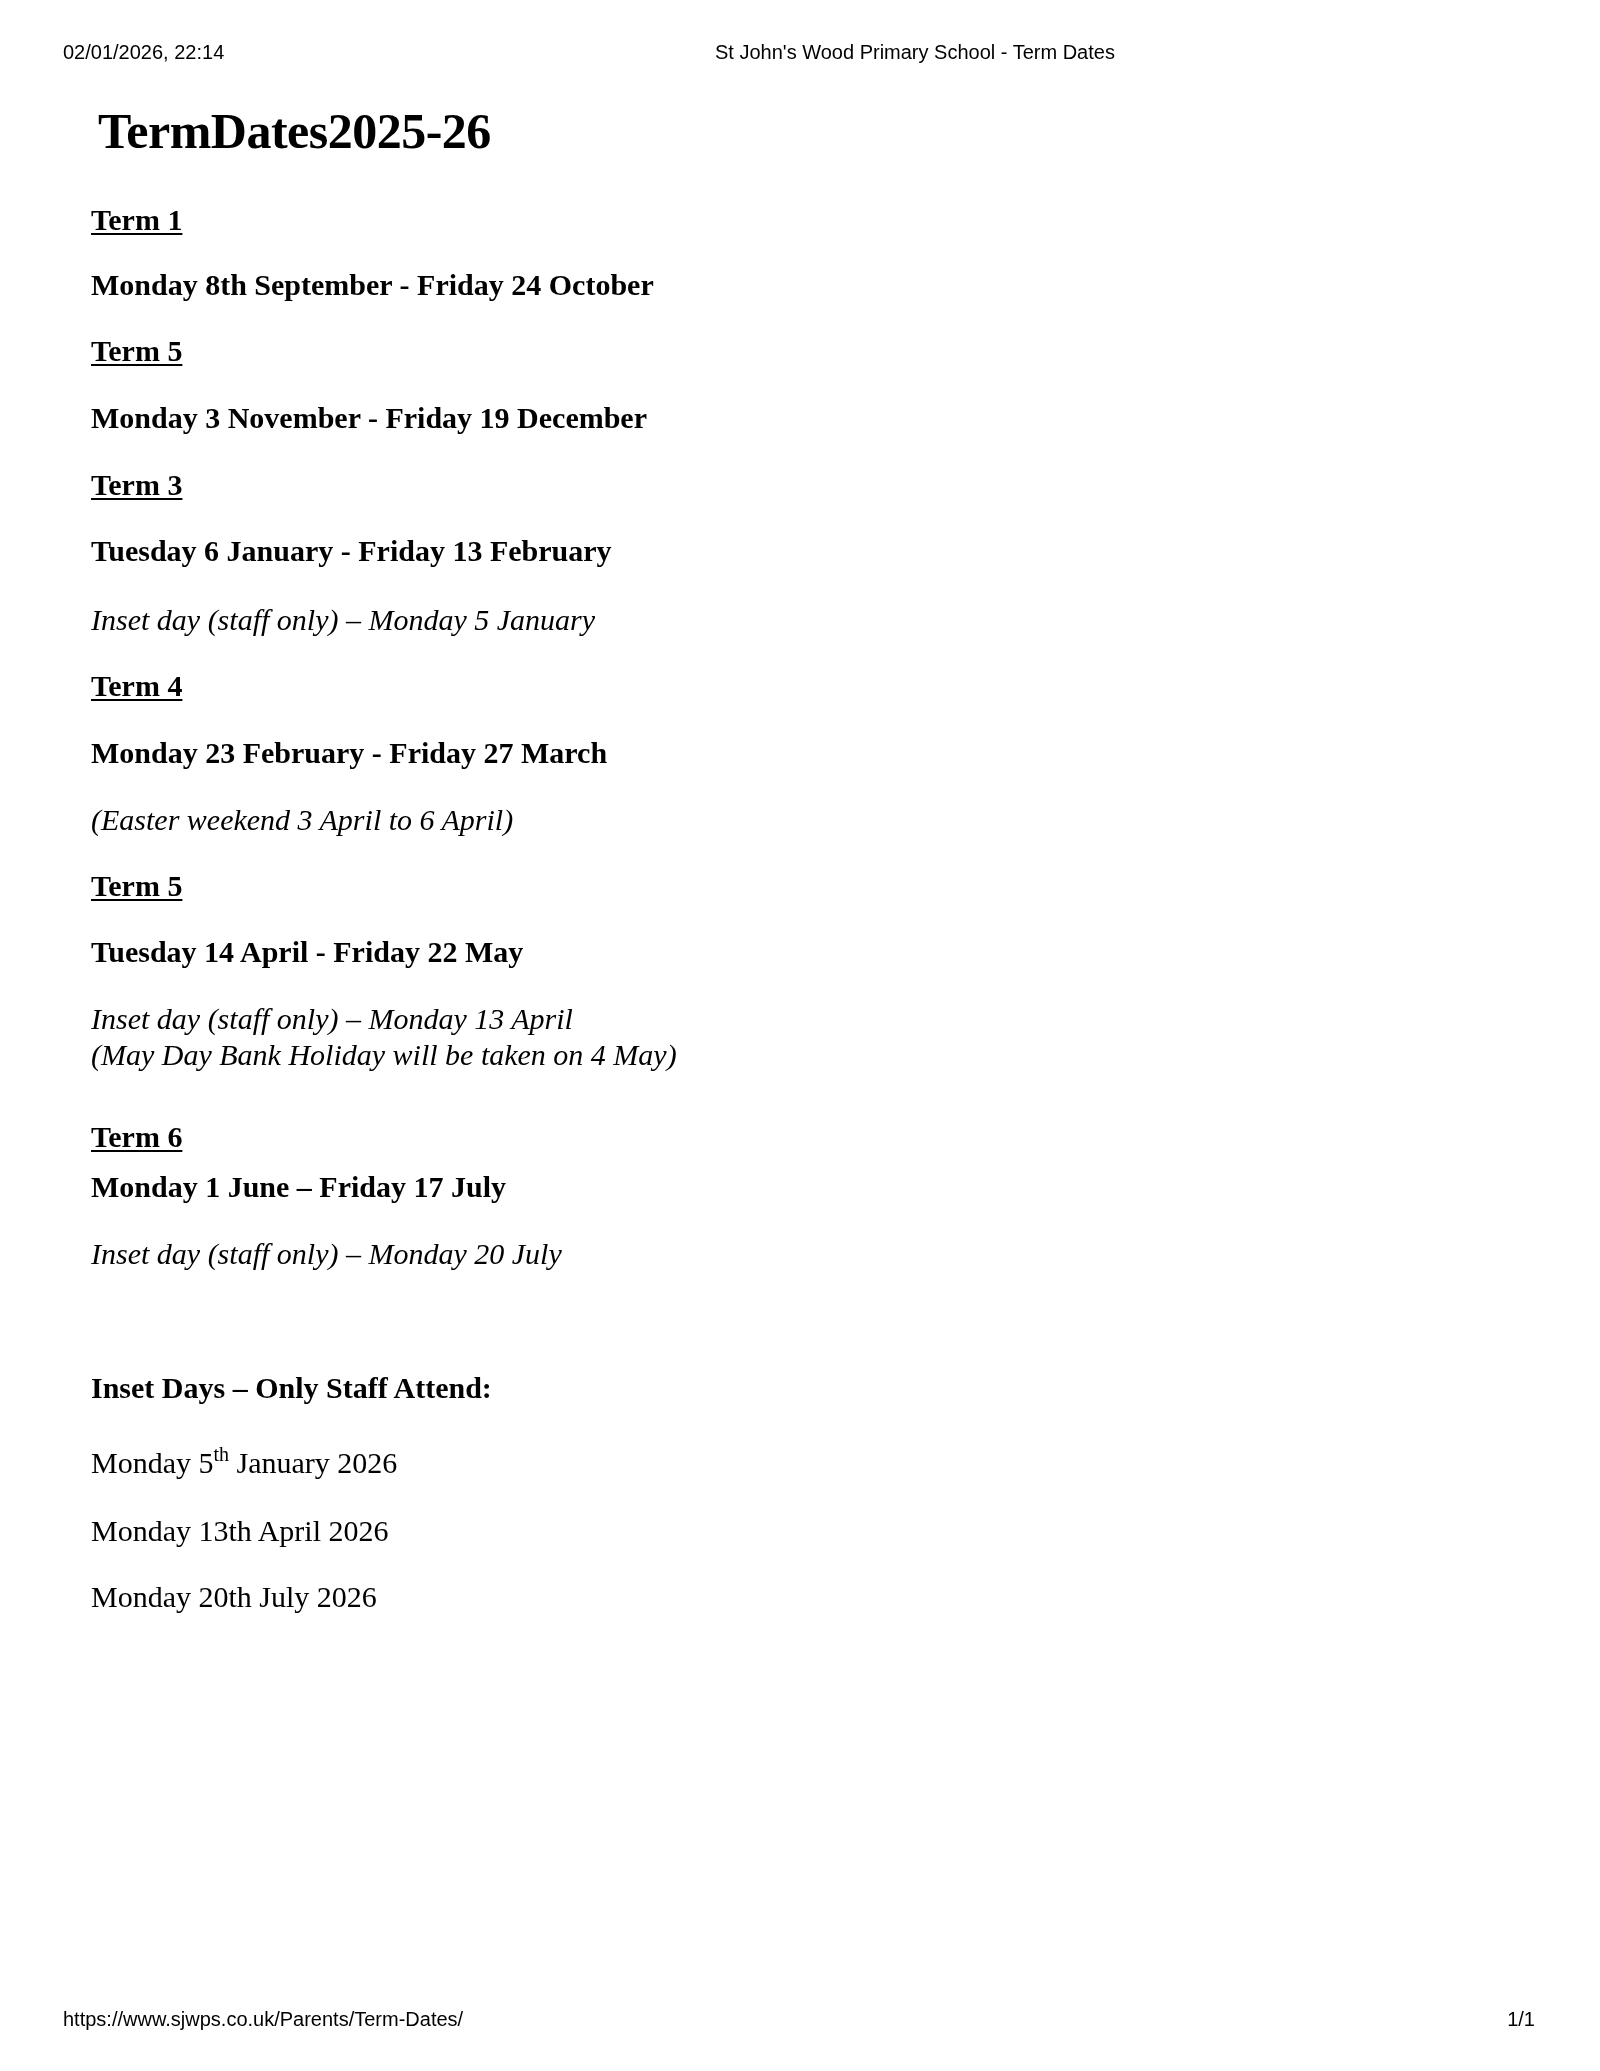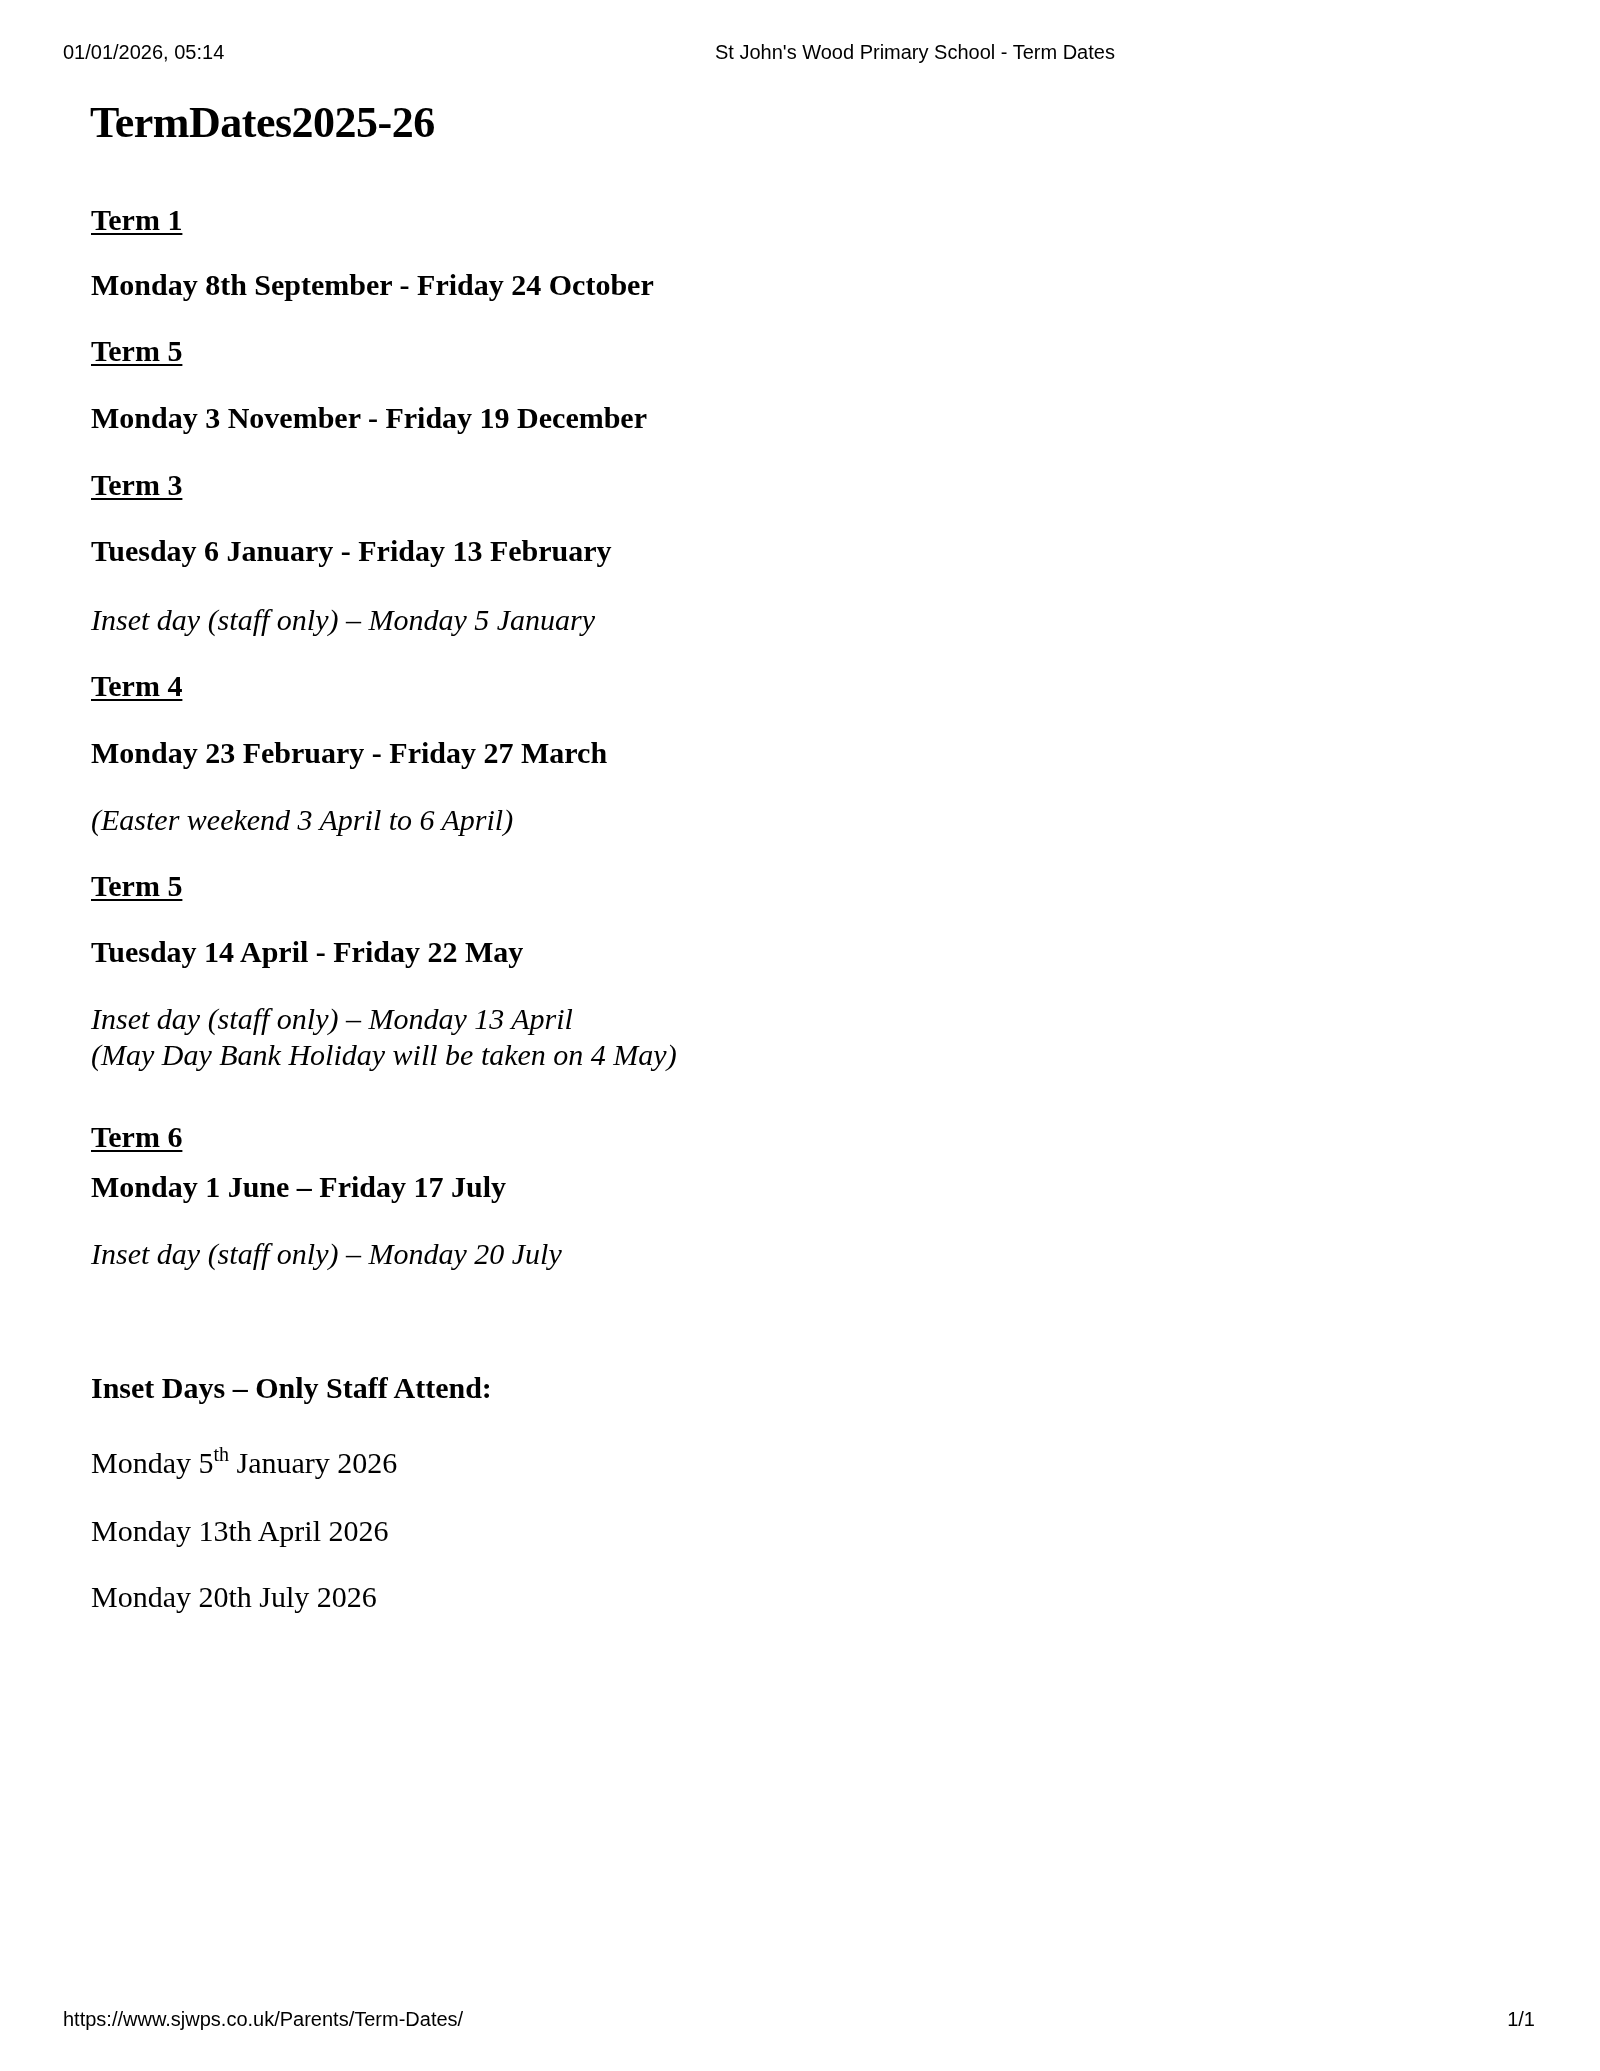--- a/index.html
+++ b/index.html
@@ -2,40 +2,40 @@
 <html><head>
 <meta charset="utf-8">
 <style>
   html, body { margin: 0; padding: 0; background: #ffffff; }
   body { width: 1600px; height: 2071px; position: relative; overflow: hidden; color: #000000; }
   .hdr, .ftr {
     position: absolute; font-family: "Liberation Sans", sans-serif;
     font-size: 20px; line-height: 24px; color: #000000; white-space: nowrap;
   }
   .page-title {
-    position: absolute; left: 90px; top: 87px; margin: 0;
+    position: absolute; left: 90px; top: 87px; margin: 8px;
     font-family: "Liberation Serif", serif; font-weight: bold;
-    font-size: 44px; line-height: 72px; letter-spacing: -0.5px; white-space: nowrap;
+    font-size: 50px; line-height: 72px; letter-spacing: -0.5px; white-space: nowrap;
   }
   .ln {
     position: absolute; left: 91px; margin: 0;
     font-family: "Liberation Serif", serif; font-size: 30px; line-height: 36px;
     white-space: nowrap;
   }
   .term-label { font-weight: bold; text-decoration: underline; text-underline-offset: 3px; text-decoration-thickness: 2px; }
   .term-dates { font-weight: bold; }
   .note { font-style: italic; }
   .inset-head { font-weight: bold; }
   .inset-item { font-weight: normal; }
   sup { font-size: 20px; line-height: 0; vertical-align: 12px; text-align: center; }
 </style>
 </head>
 <body>
 
-<div class="hdr" style="left:63px; top:40px;">01/01/2026, 05:14</div>
+<div class="hdr" style="left:63px; top:40px;">02/01/2026, 22:14</div>
 <div class="hdr" style="left:715px; top:40px;">St John's Wood Primary School - Term Dates</div>
 
 <main>
   <h1 class="page-title">TermDates2025-26</h1>
 
   <section>
     <p class="ln term-label" style="top:202px;">Term 1</p>
     <p class="ln term-dates" style="top:267px;">Monday 8th September - Friday 24 October</p>
   </section>
 

